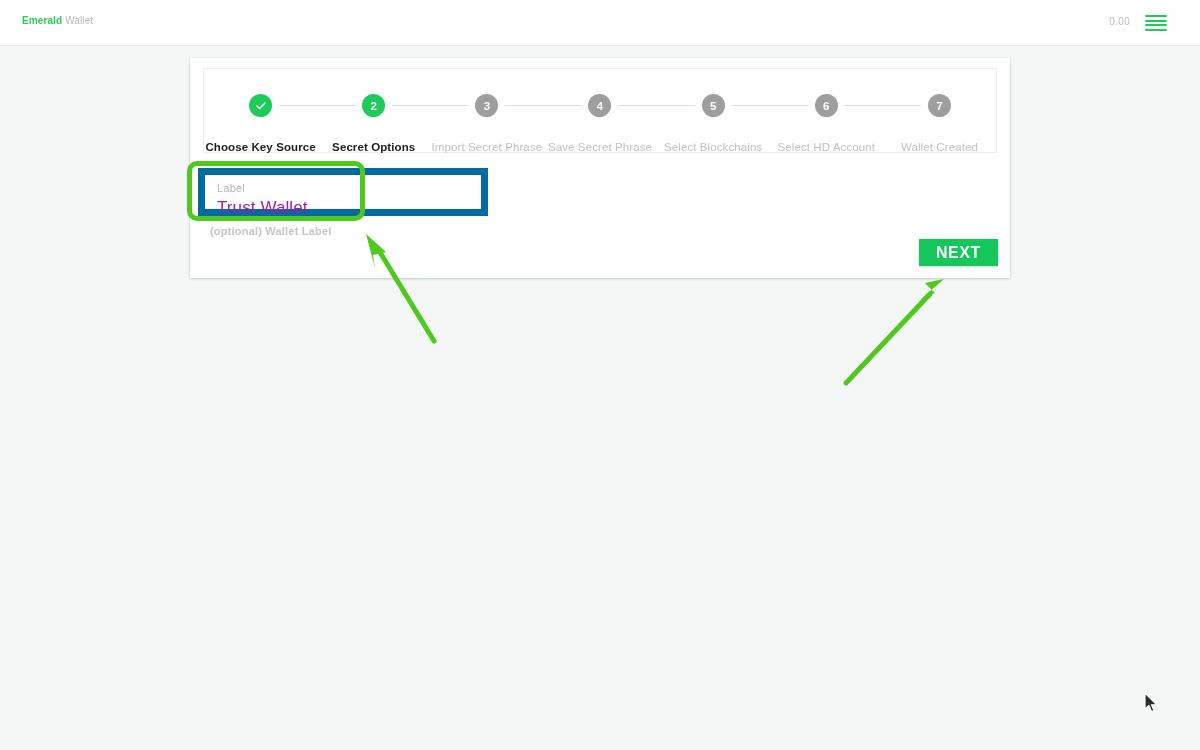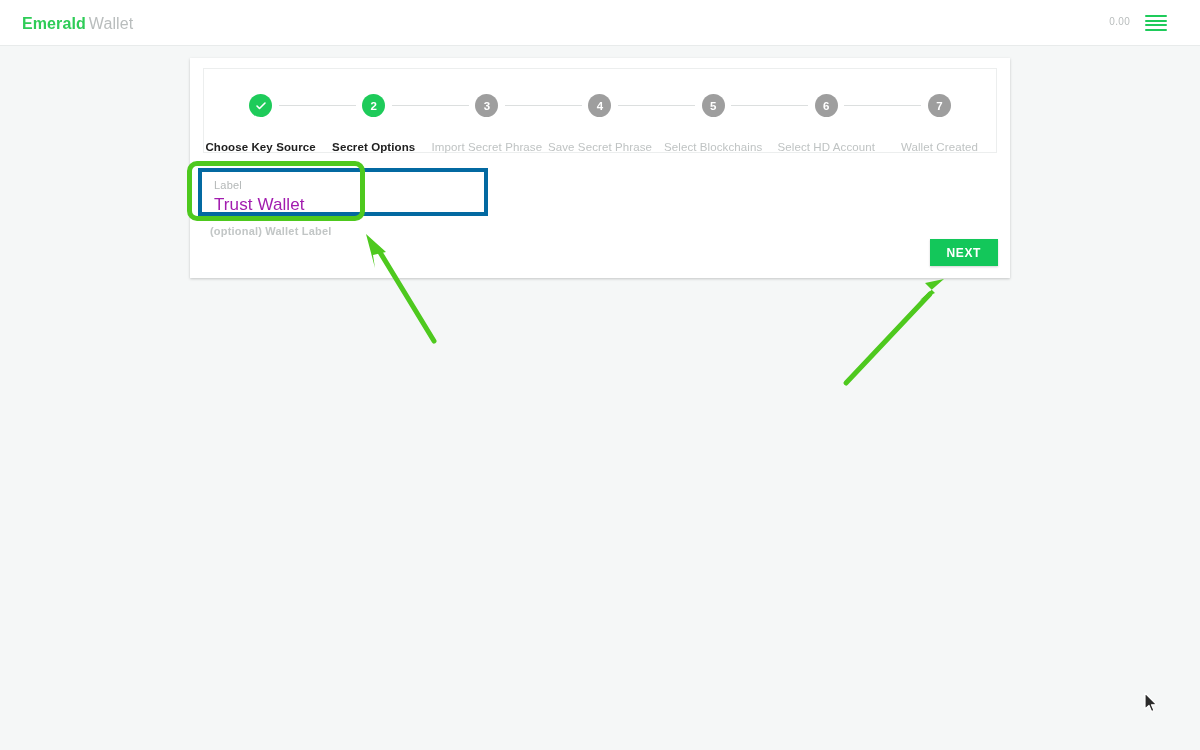--- a/index.html
+++ b/index.html
@@ -25,21 +25,21 @@
     background: #ffffff;
     border-bottom: 1px solid #e8ebeb;
     box-sizing: border-box;
     display: flex;
     align-items: center;
   }
   .brand {
     position: absolute;
     left: 22px;
     top: 15px;
-    font-size: 16px;
+    font-size: 10px;
     letter-spacing: 0.1px;
     white-space: nowrap;
   }
   .brand-emerald {
     color: #2ecc57;
     font-weight: 700;
   }
   .brand-wallet {
     color: #b9bdbd;
     font-weight: 400;
@@ -153,21 +153,21 @@
   .form-row {
     position: absolute;
     left: 8px;
     top: 110px;
     width: 300px;
   }
   .text-field {
     position: relative;
     width: 290px;
     height: 48px;
-    border: 4px solid #0369a1;
+    border: 7px solid #0369a1;
     background: #ffffff;
     box-sizing: border-box;
     padding-left: 12px;
   }
   .field-label {
     position: absolute;
     left: 12px;
     top: 7px;
     font-size: 11px;
     color: #b4b8b8;
@@ -209,21 +209,21 @@
   
   .next-btn {
     position: absolute;
     right: 12px;
     bottom: 12px;
     min-width: 52px;
     height: 27px;
     padding: 0 17px;
     background: #13c75a;
     color: #ffffff;
-    font-size: 12px;
+    font-size: 16px;
     font-weight: 600;
     letter-spacing: 0.6px;
     border: none;
     box-shadow: 0 1px 2px rgba(0,0,0,0.18);
     cursor: pointer;
     display: flex;
     align-items: center;
     justify-content: center;
     font-family: "Liberation Sans", sans-serif;
   }

